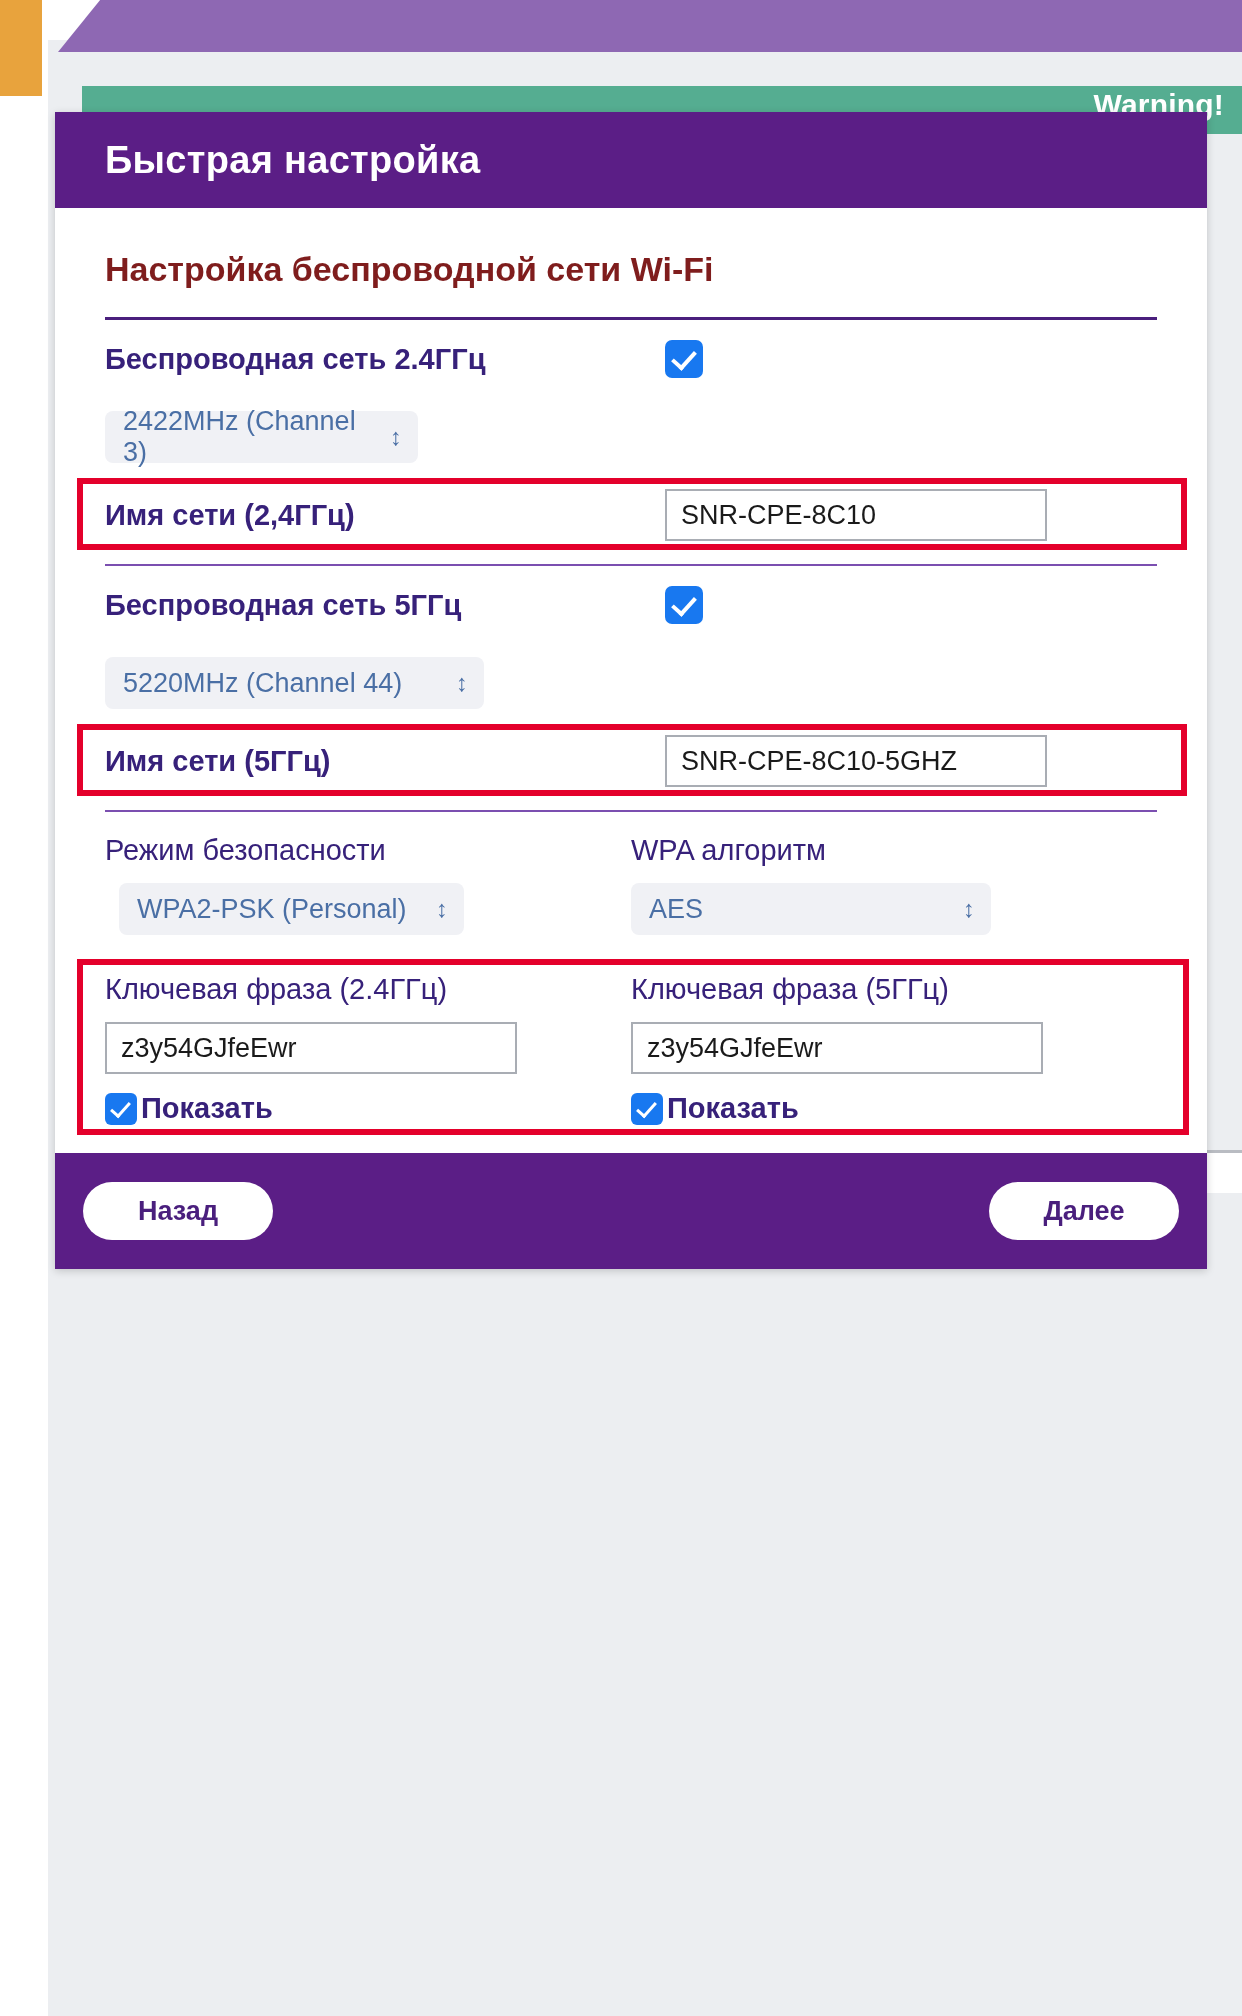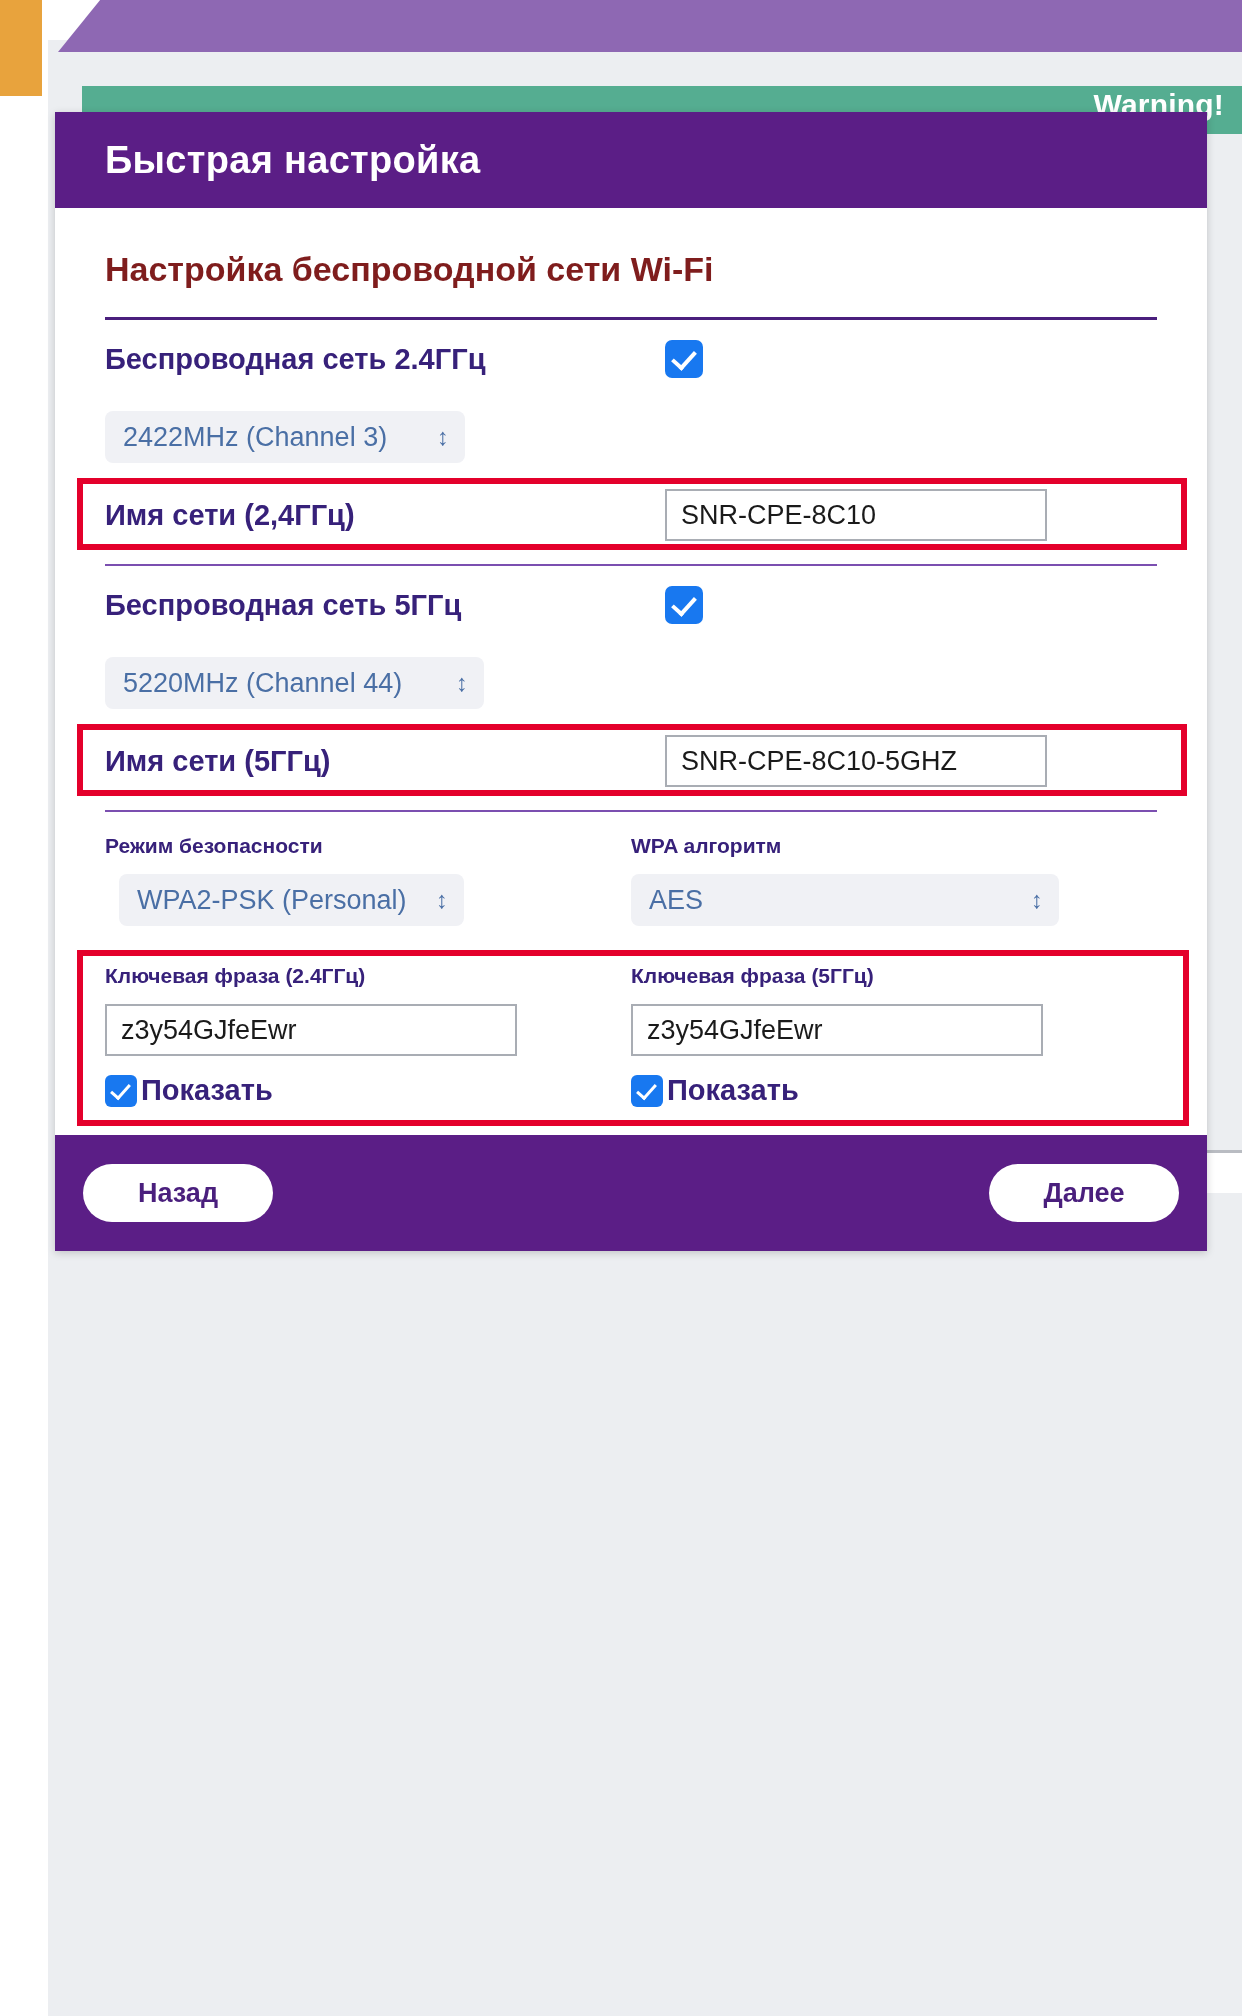--- a/index.html
+++ b/index.html
@@ -169,24 +169,24 @@
     box-sizing: border-box;
     color: #4a6fa5;
     font-size: 27px;
   }
   .sel .arrows {
     margin-left: 14px;
     color: #4a6fa5;
     font-size: 24px;
     line-height: 1;
   }
-  .sel-ch24 { width: 360px; }
+  .sel-ch24 { width: 313px; }
   .sel-ch5 { width: 379px; }
   .sel-sec { width: 345px; }
-  .sel-wpa { width: 428px; }
+  .sel-wpa { width: 360px; }
 
   
   .tin {
     background: #ffffff;
     border: 2px solid #a9adb4;
     border-radius: 0;
     height: 52px;
     box-sizing: border-box;
     padding: 0 14px;
     font-size: 27px;
@@ -208,22 +208,22 @@
 
   
   .cols {
     display: flex;
     gap: 0;
     margin-top: 22px;
   }
   .col { width: 576px; }
   .col-head {
     color: #37217a;
-    font-size: 21px;
-    font-weight: bold;
+    font-size: 29px;
+    font-weight: normal;
     margin-bottom: 16px;
   }
   .show-line {
     display: flex;
     align-items: center;
     margin-top: 18px;
   }
   .cb-sm {
     width: 32px; height: 32px;
     border-radius: 6px;

